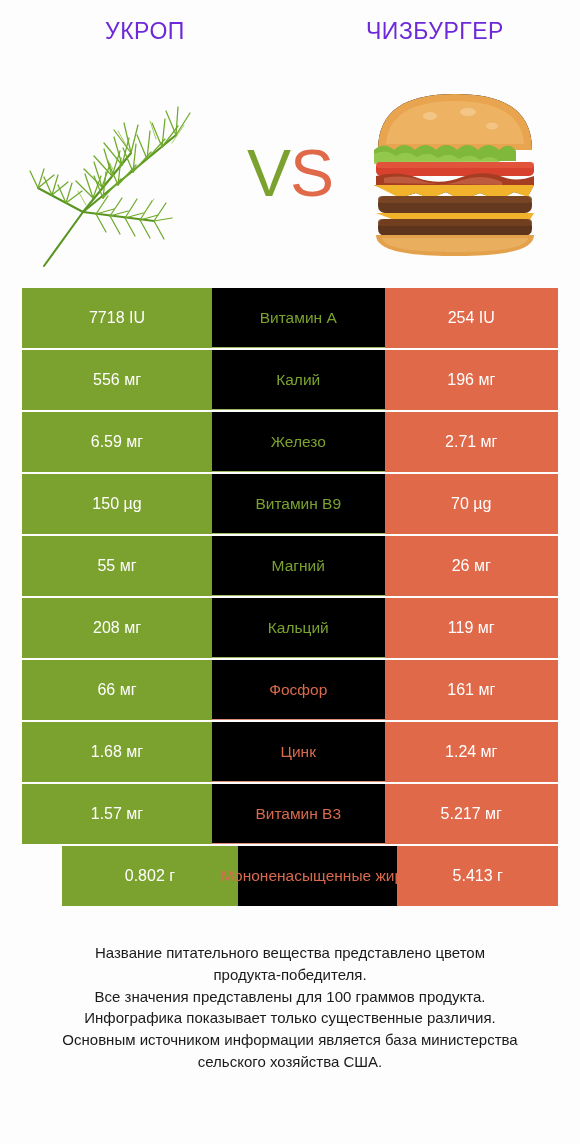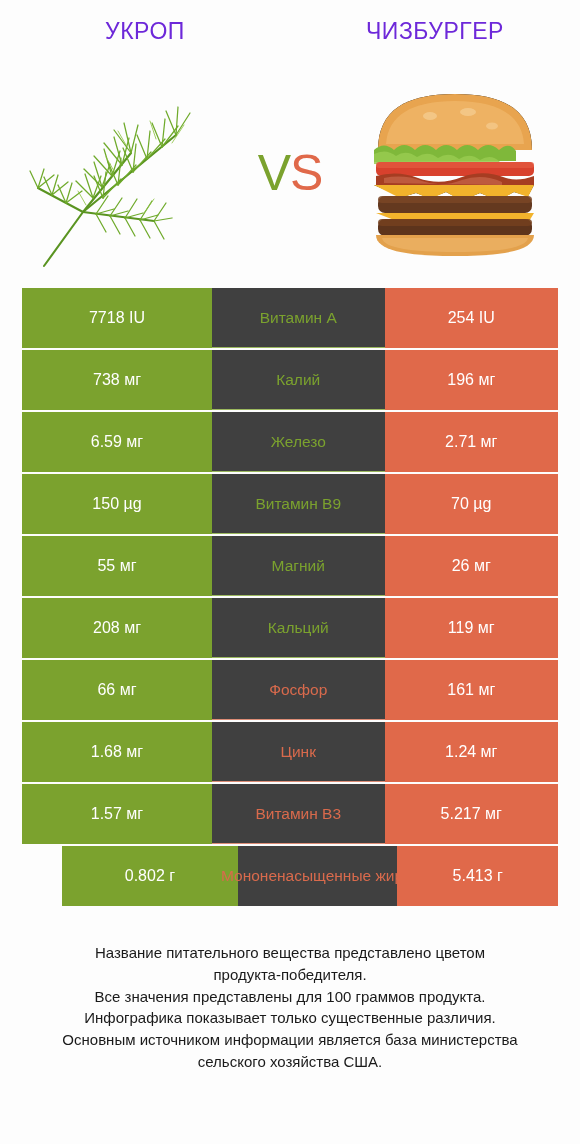--- a/index.html
+++ b/index.html
@@ -38,21 +38,21 @@
   }
   .hero-img {
     width: 215px;
     height: 215px;
     display: flex;
     align-items: center;
     justify-content: center;
     position: relative;
   }
   .vs {
-    font-size: 50px;
+    font-size: 66px;
     font-weight: 400;
     letter-spacing: -1px;
     white-space: nowrap;
     line-height: 1;
   }
   .vs .v { color: #7ba22e; }
   .vs .s { color: #e0694a; }
 
   
   .dill { position: relative; width: 200px; height: 200px; }
@@ -87,21 +87,21 @@
   .cell.left {
     width: 196px;
     background: #7ba22e;
   }
   .cell.right {
     width: 179px;
     background: #e0694a;
   }
   .cell.mid {
     width: 178px;
-    background: #404040;
+    background: #000000;
     font-size: 15.5px;
     line-height: 1.25;
     text-align: center;
     position: relative;
     overflow: visible;
     white-space: nowrap;
   }
   .cell.mid .label {
     position: absolute;
     left: 50%;
@@ -284,21 +284,21 @@
 
   <div class="row">
     <div class="cell left">7718 IU</div>
     <div class="cell mid win-green">
         <span class="label">Витамин A</span>
       </div>
     <div class="cell right">254 IU</div>
   </div>
 
   <div class="row">
-    <div class="cell left">738 мг</div>
+    <div class="cell left">556 мг</div>
     <div class="cell mid win-green">
         <span class="label">Калий</span>
       </div>
     <div class="cell right">196 мг</div>
   </div>
 
   <div class="row">
     <div class="cell left">6.59 мг</div>
     <div class="cell mid win-green">
         <span class="label">Железо</span>

